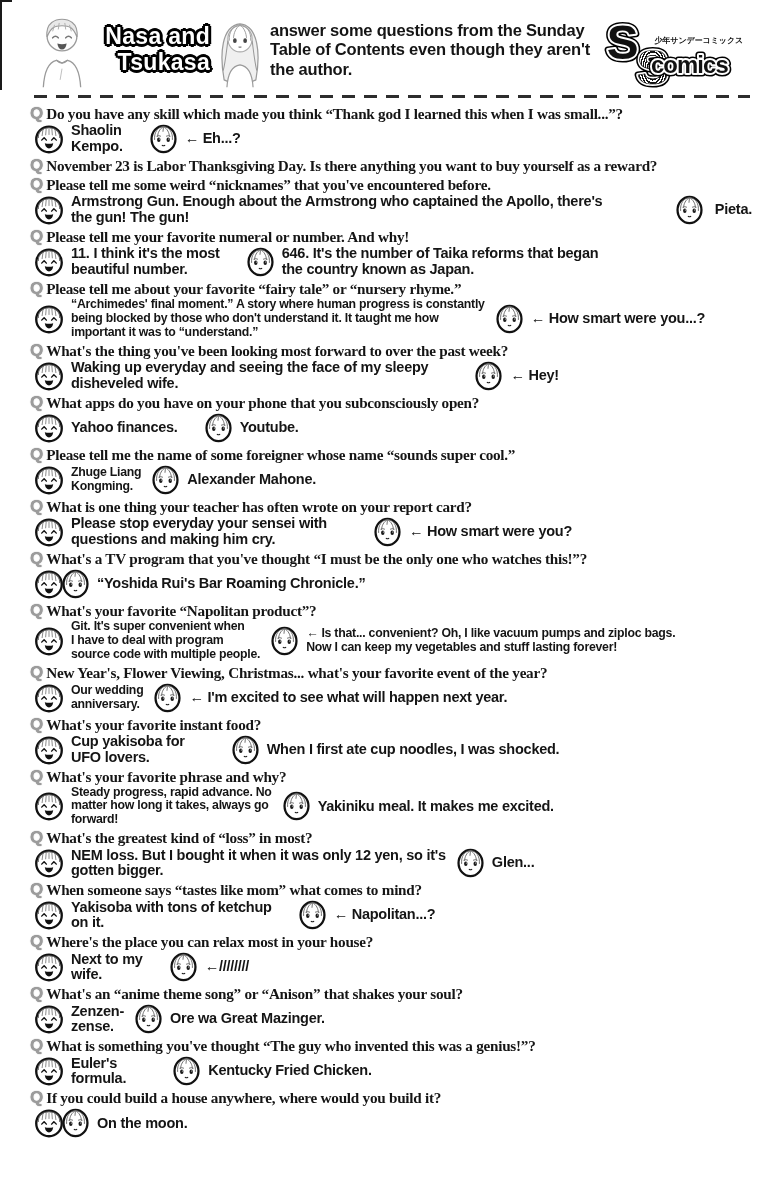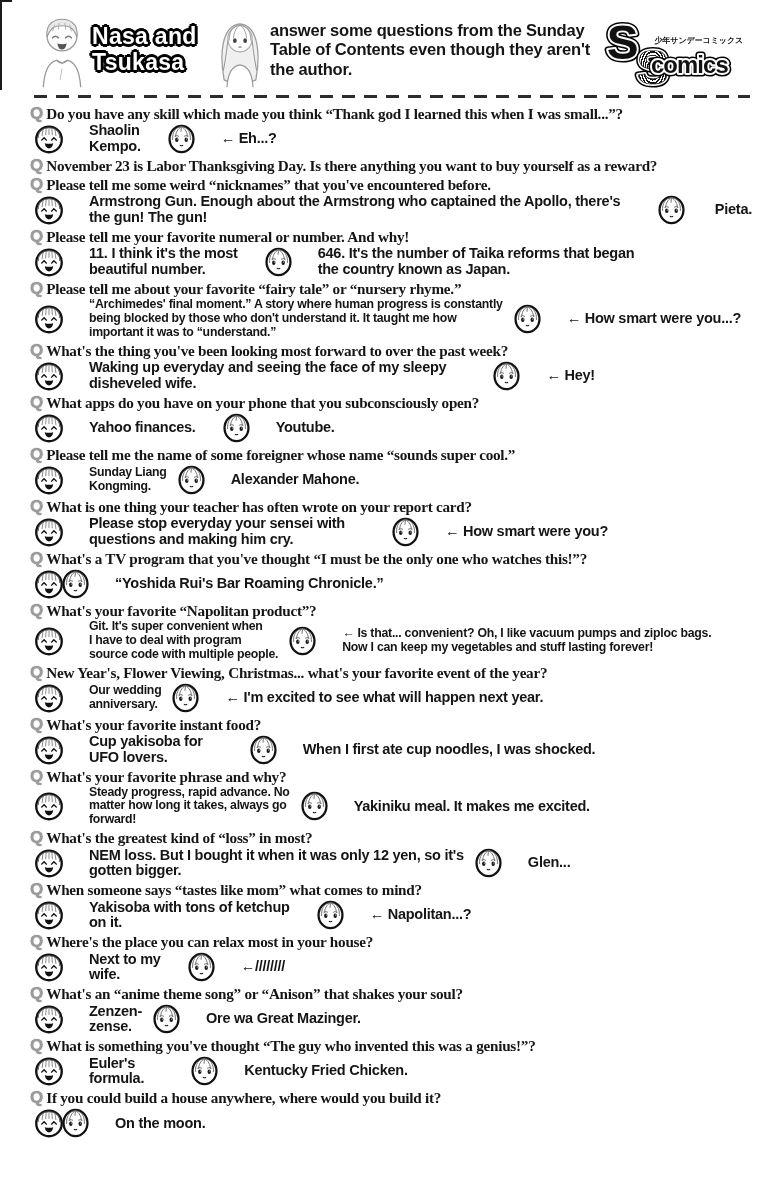--- a/index.html
+++ b/index.html
@@ -10,21 +10,21 @@
     padding:4px 12px 0 28px;
   }
   .corner-v{position:absolute;left:0;top:0;width:2px;height:90px;background:#1a1a1a;}
   .corner-h{position:absolute;left:0;top:0;width:12px;height:2px;background:#1a1a1a;}
 
   
   .header{display:flex;align-items:center;padding:4px 0 0 6px;height:84px;}
   .bust{flex:none;}
   .bust svg{width:56px;height:76px;display:block;}
   .title{
-    flex:none;width:118px;text-align:left;font-size:23px;line-height:1.12;
+    flex:none;width:118px;text-align:right;font-size:23px;line-height:1.12;
     white-space:pre-line;color:#fff;letter-spacing:.3px;margin:0 2px;
     text-shadow:-2px -2px 0 #000,2px -2px 0 #000,-2px 2px 0 #000,2px 2px 0 #000,
       -3px 0 0 #000,3px 0 0 #000,0 -3px 0 #000,0 3px 0 #000,
       -2px 0 0 #000,2px 0 0 #000,0 -2px 0 #000,0 2px 0 #000;
   }
   .subtitle{font-size:16.5px;line-height:1.18;white-space:pre-line;margin-left:2px;letter-spacing:-.2px;}
   .logo{margin-left:auto;flex:none;}
   .logo svg{width:158px;height:84px;display:block;}
   .logo text{font-family:"Liberation Sans",sans-serif;font-weight:bold;}
   .lo-outer{fill:none;stroke:#000;stroke-width:8;stroke-linejoin:round;}
@@ -38,21 +38,21 @@
     background:repeating-linear-gradient(90deg,#2d2d2d 0 13px,transparent 13px 22px);}
 
   
   .q-line{display:flex;align-items:flex-start;margin:2px 0 0;}
   .q-glyph{flex:none;color:#9c9c9c;font-size:17px;line-height:1;margin:0 3px 0 2px;text-shadow:0 0 1px #6e6e6e;}
   .q-text{font-size:15.2px;line-height:1.12;letter-spacing:-.25px;font-family:Liberation Serif, serif;}
   .a-row{display:flex;align-items:center;margin:1px 0 1px 6px;}
   .face{flex:none;width:30px;height:30px;}
   .face.tsukasa{width:29px;height:32px;}
   .face svg{width:100%;height:100%;display:block;}
-  .a-text{margin-left:25px;font-size:14.5px;line-height:1.08;white-space:pre-line;letter-spacing:-.25px;}
+  .a-text{margin-left:7px;font-size:14.5px;line-height:1.08;white-space:pre-line;letter-spacing:-.25px;}
   .a-text.small{font-size:12.3px;line-height:1.13;}
   .gap-s{margin-left:10px;}
   .gap-m{margin-left:26px;}
   .gap-l{margin-left:46px;}
   .push-right{margin-left:auto;margin-right:4px;}
   .overlap{margin-left:-3px;}
 </style>
 </head>
 <body>
 
@@ -295,21 +295,21 @@
     <div class="q-line">
       <span class="q-glyph">Q</span>
       <span class="q-text">Please tell me the name of some foreigner whose name “sounds super cool.”</span>
     </div>
     <div class="a-row">
       <span class="face nasa">
           <svg>
             <use href="#nasa-face"></use>
           </svg>
         </span>
-      <span class="a-text small">Sunday Liang
+      <span class="a-text small">Zhuge Liang
 Kongming.</span>
       <span class="face tsukasa gap-s">
           <svg>
             <use href="#tsukasa-face"></use>
           </svg>
         </span>
       <span class="a-text">Alexander Mahone.</span>
     </div>
   </section>
 

